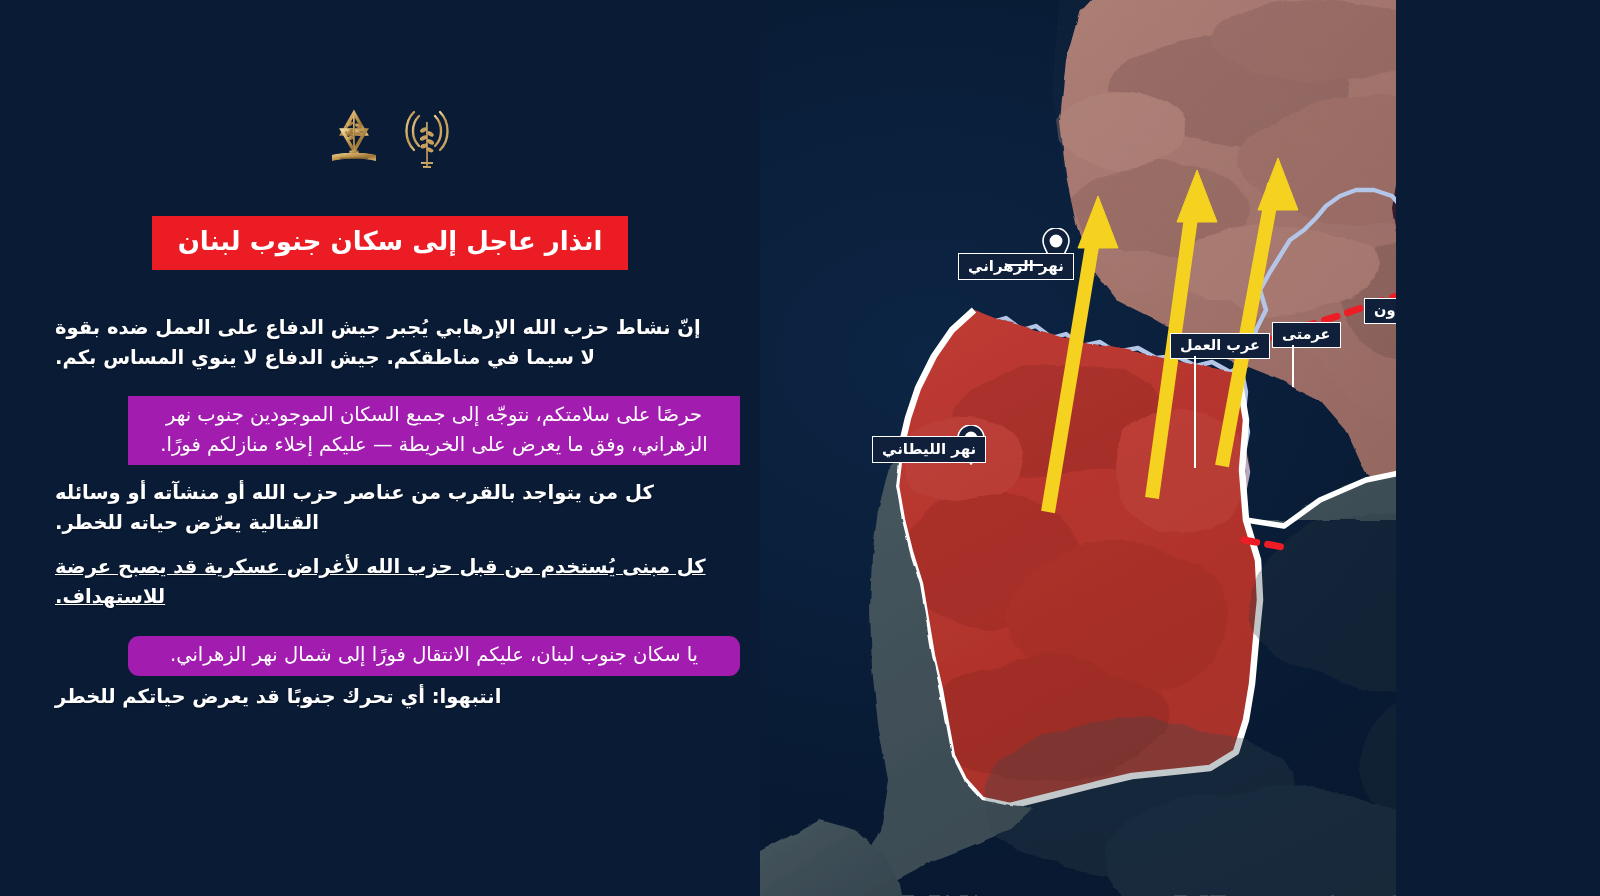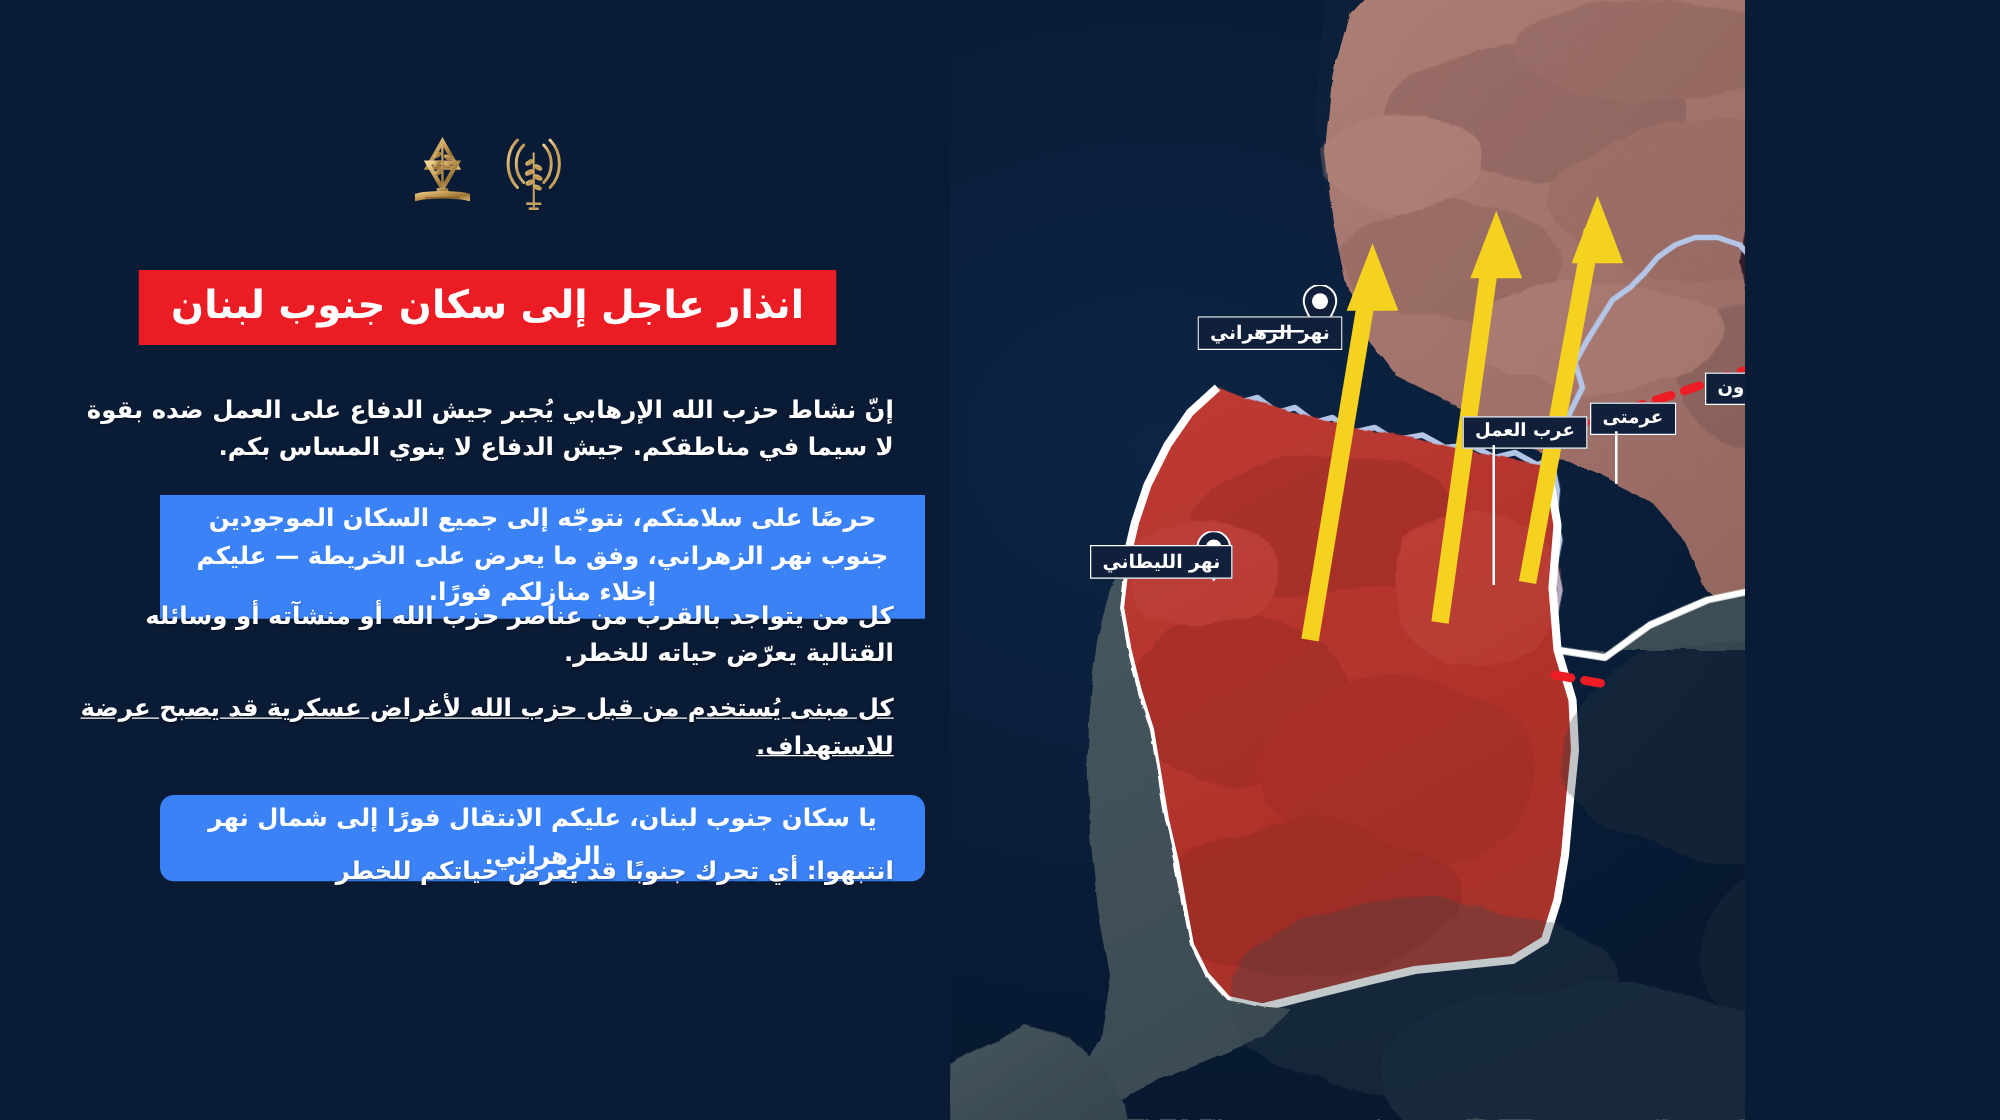--- a/index.html
+++ b/index.html
@@ -14,27 +14,27 @@
        background:radial-gradient(ellipse at 20% 40%,#0c2544 0%,#081a33 60%,#071629 100%);}
   .map-svg{position:absolute;left:0;top:0;width:840px;height:896px;}
 
   
   #left-panel{position:absolute;left:0;top:0;width:780px;height:896px;
               direction:rtl;text-align:center;}
   #emblems{position:absolute;left:0;top:108px;width:780px;
            display:flex;justify-content:center;align-items:center;gap:22px;
            direction:ltr;}
   #headline-wrap{position:absolute;left:0;top:216px;width:780px;display:flex;justify-content:center;}
-  #headline{background:#ec1c24;color:#fff;font-weight:bold;font-size:31px;
+  #headline{background:#ec1c24;color:#fff;font-weight:bold;font-size:26px;
             line-height:1.25;padding:9px 26px 12px 26px;letter-spacing:0px;
             white-space:nowrap;}
   .para{position:absolute;color:#ffffff;font-size:19.5px;line-height:1.52;
-        font-weight:bold;text-align:right;width:660px;left:55px;
+        font-weight:bold;text-align:left;width:660px;left:55px;
         text-shadow:0 1px 2px rgba(0,0,0,.35);}
-  .redband{position:absolute;background:#3b82f6;color:#fff;font-weight:bold;
+  .redband{position:absolute;background:#a21caf;color:#fff;font-weight:normal;
            font-size:19.5px;line-height:1.52;text-align:center;
            padding:4px 10px 6px 10px;}
 
   
   .map-label{position:absolute;background:#0d2murky;}
   .map-label{position:absolute;background:#101f3a;color:#fff;font-size:15px;
              font-weight:bold;padding:3px 9px 4px 9px;white-space:nowrap;
              border:1.6px solid #ffffff;direction:rtl;line-height:1.2;}
   .map-label.thin{border-width:1.4px;font-size:14.5px;}
   .pin{position:absolute;width:30px;height:40px;}

